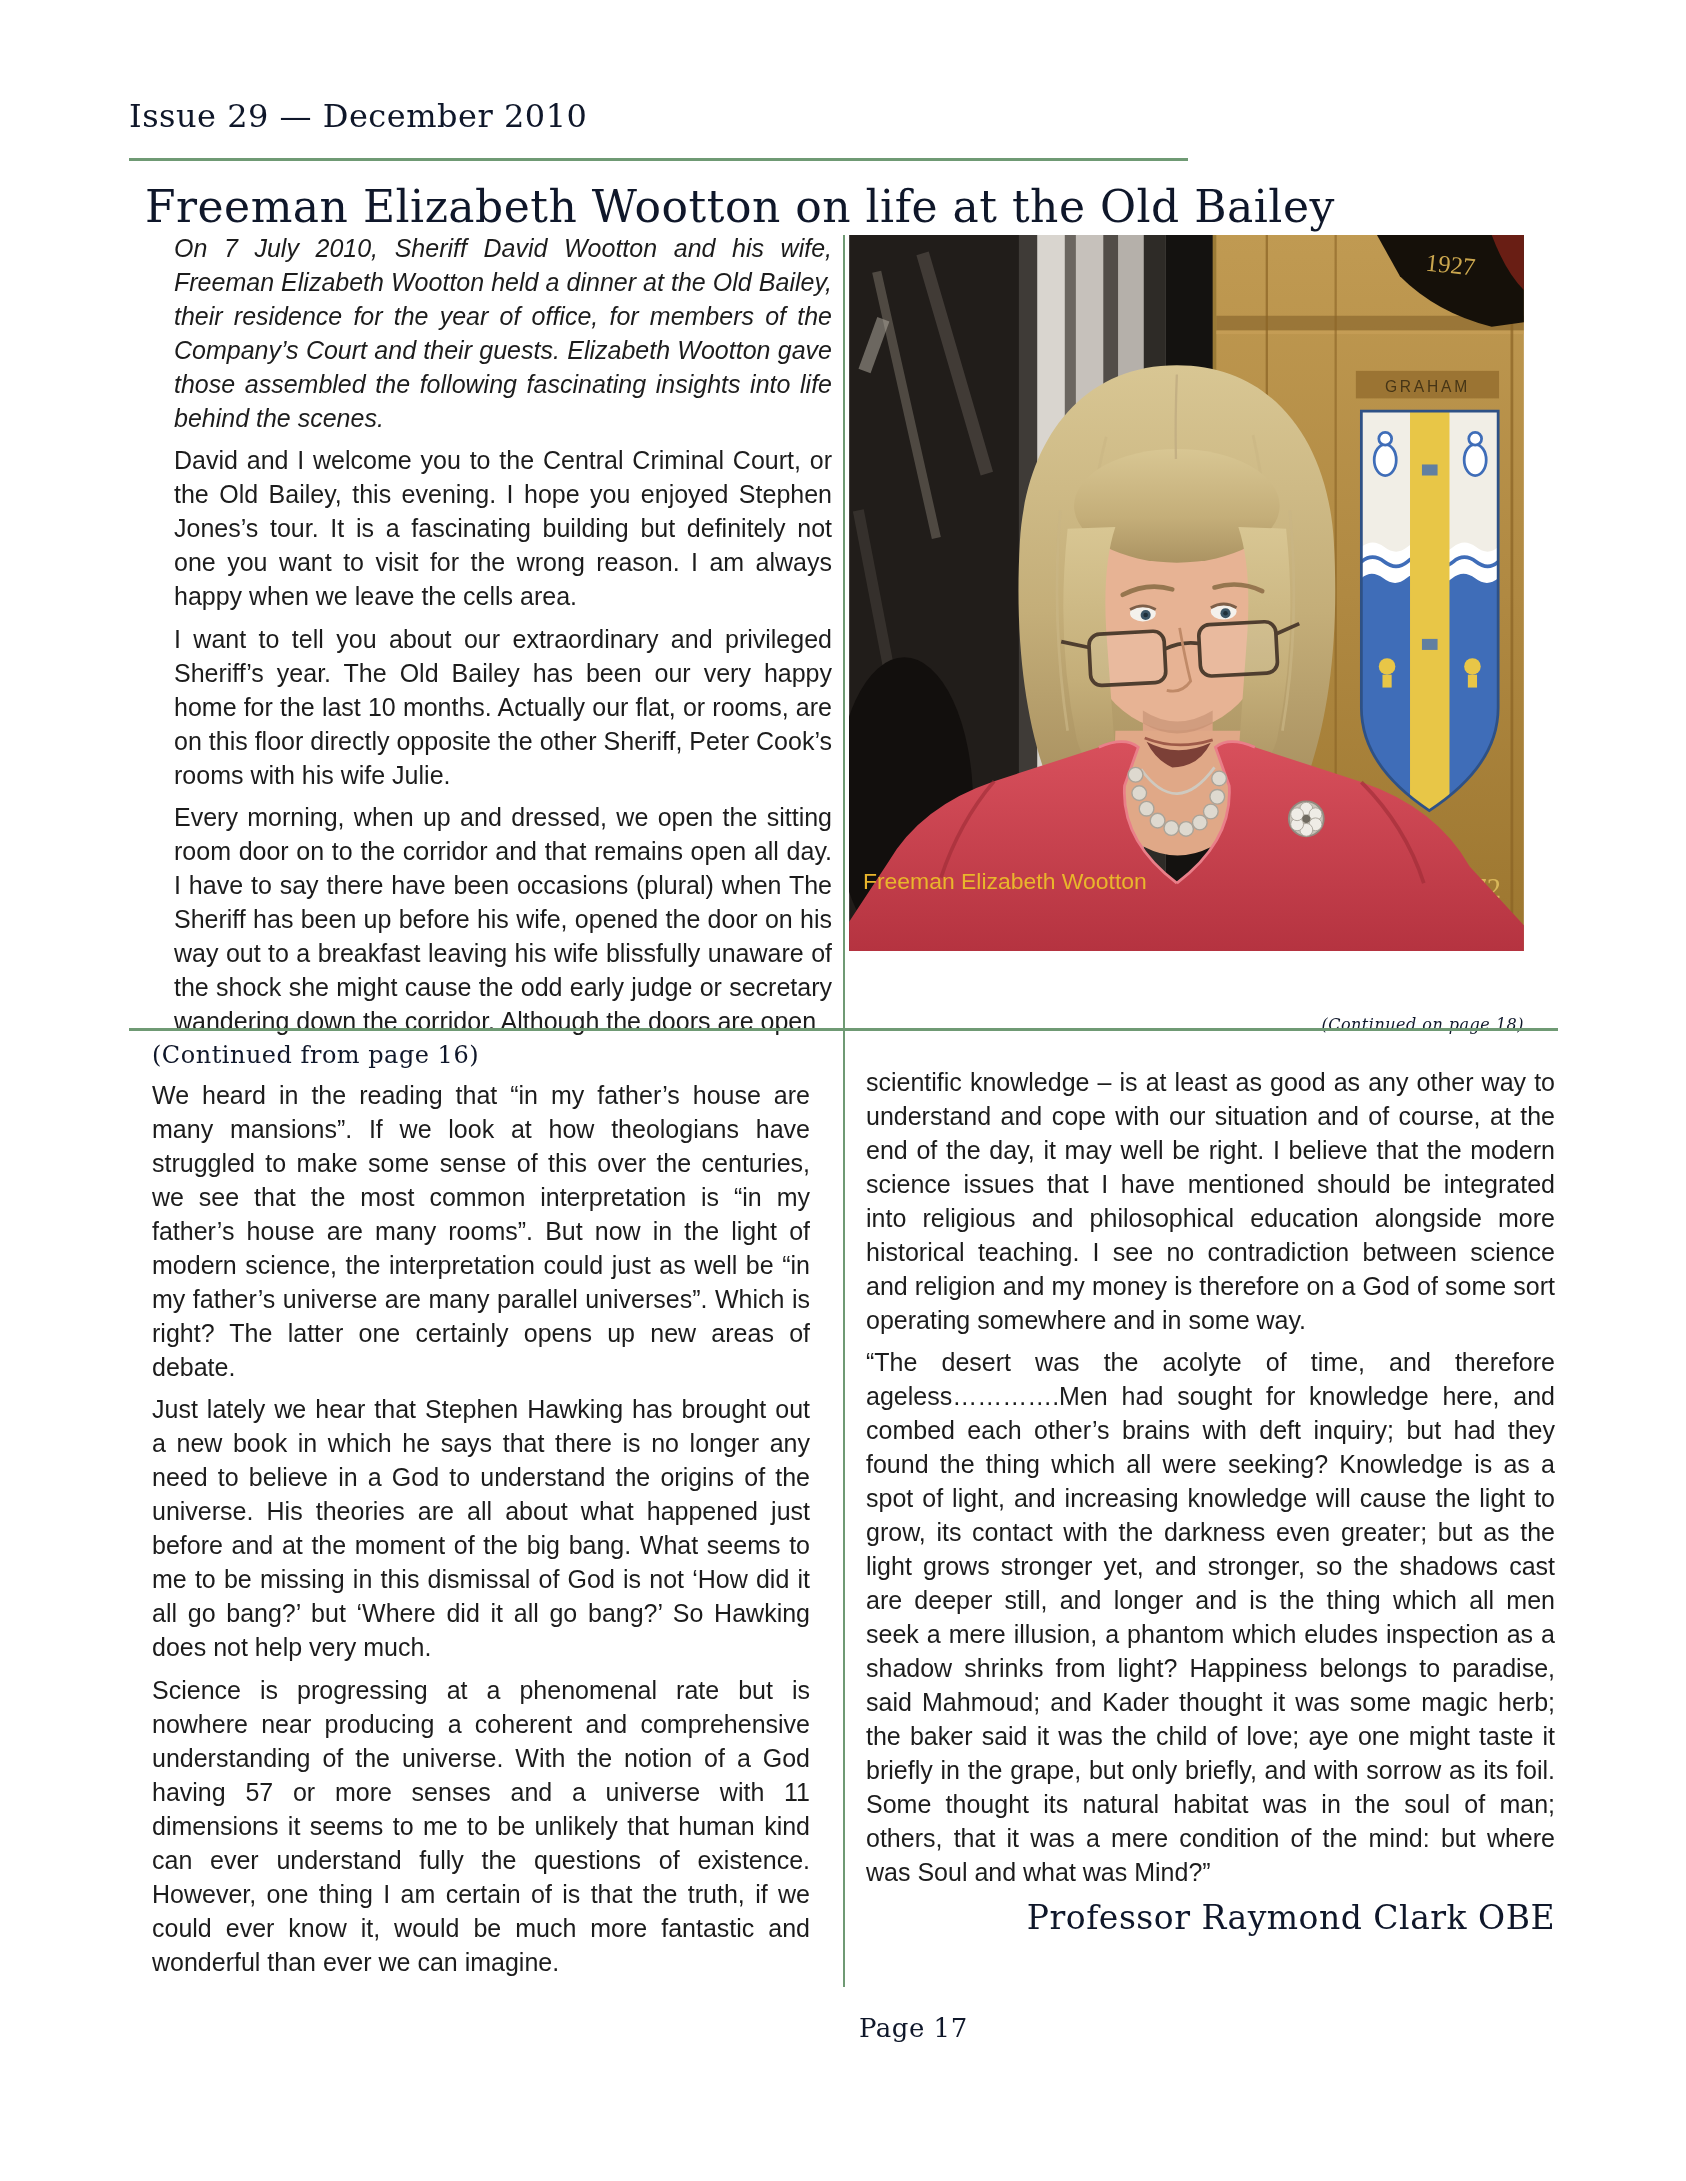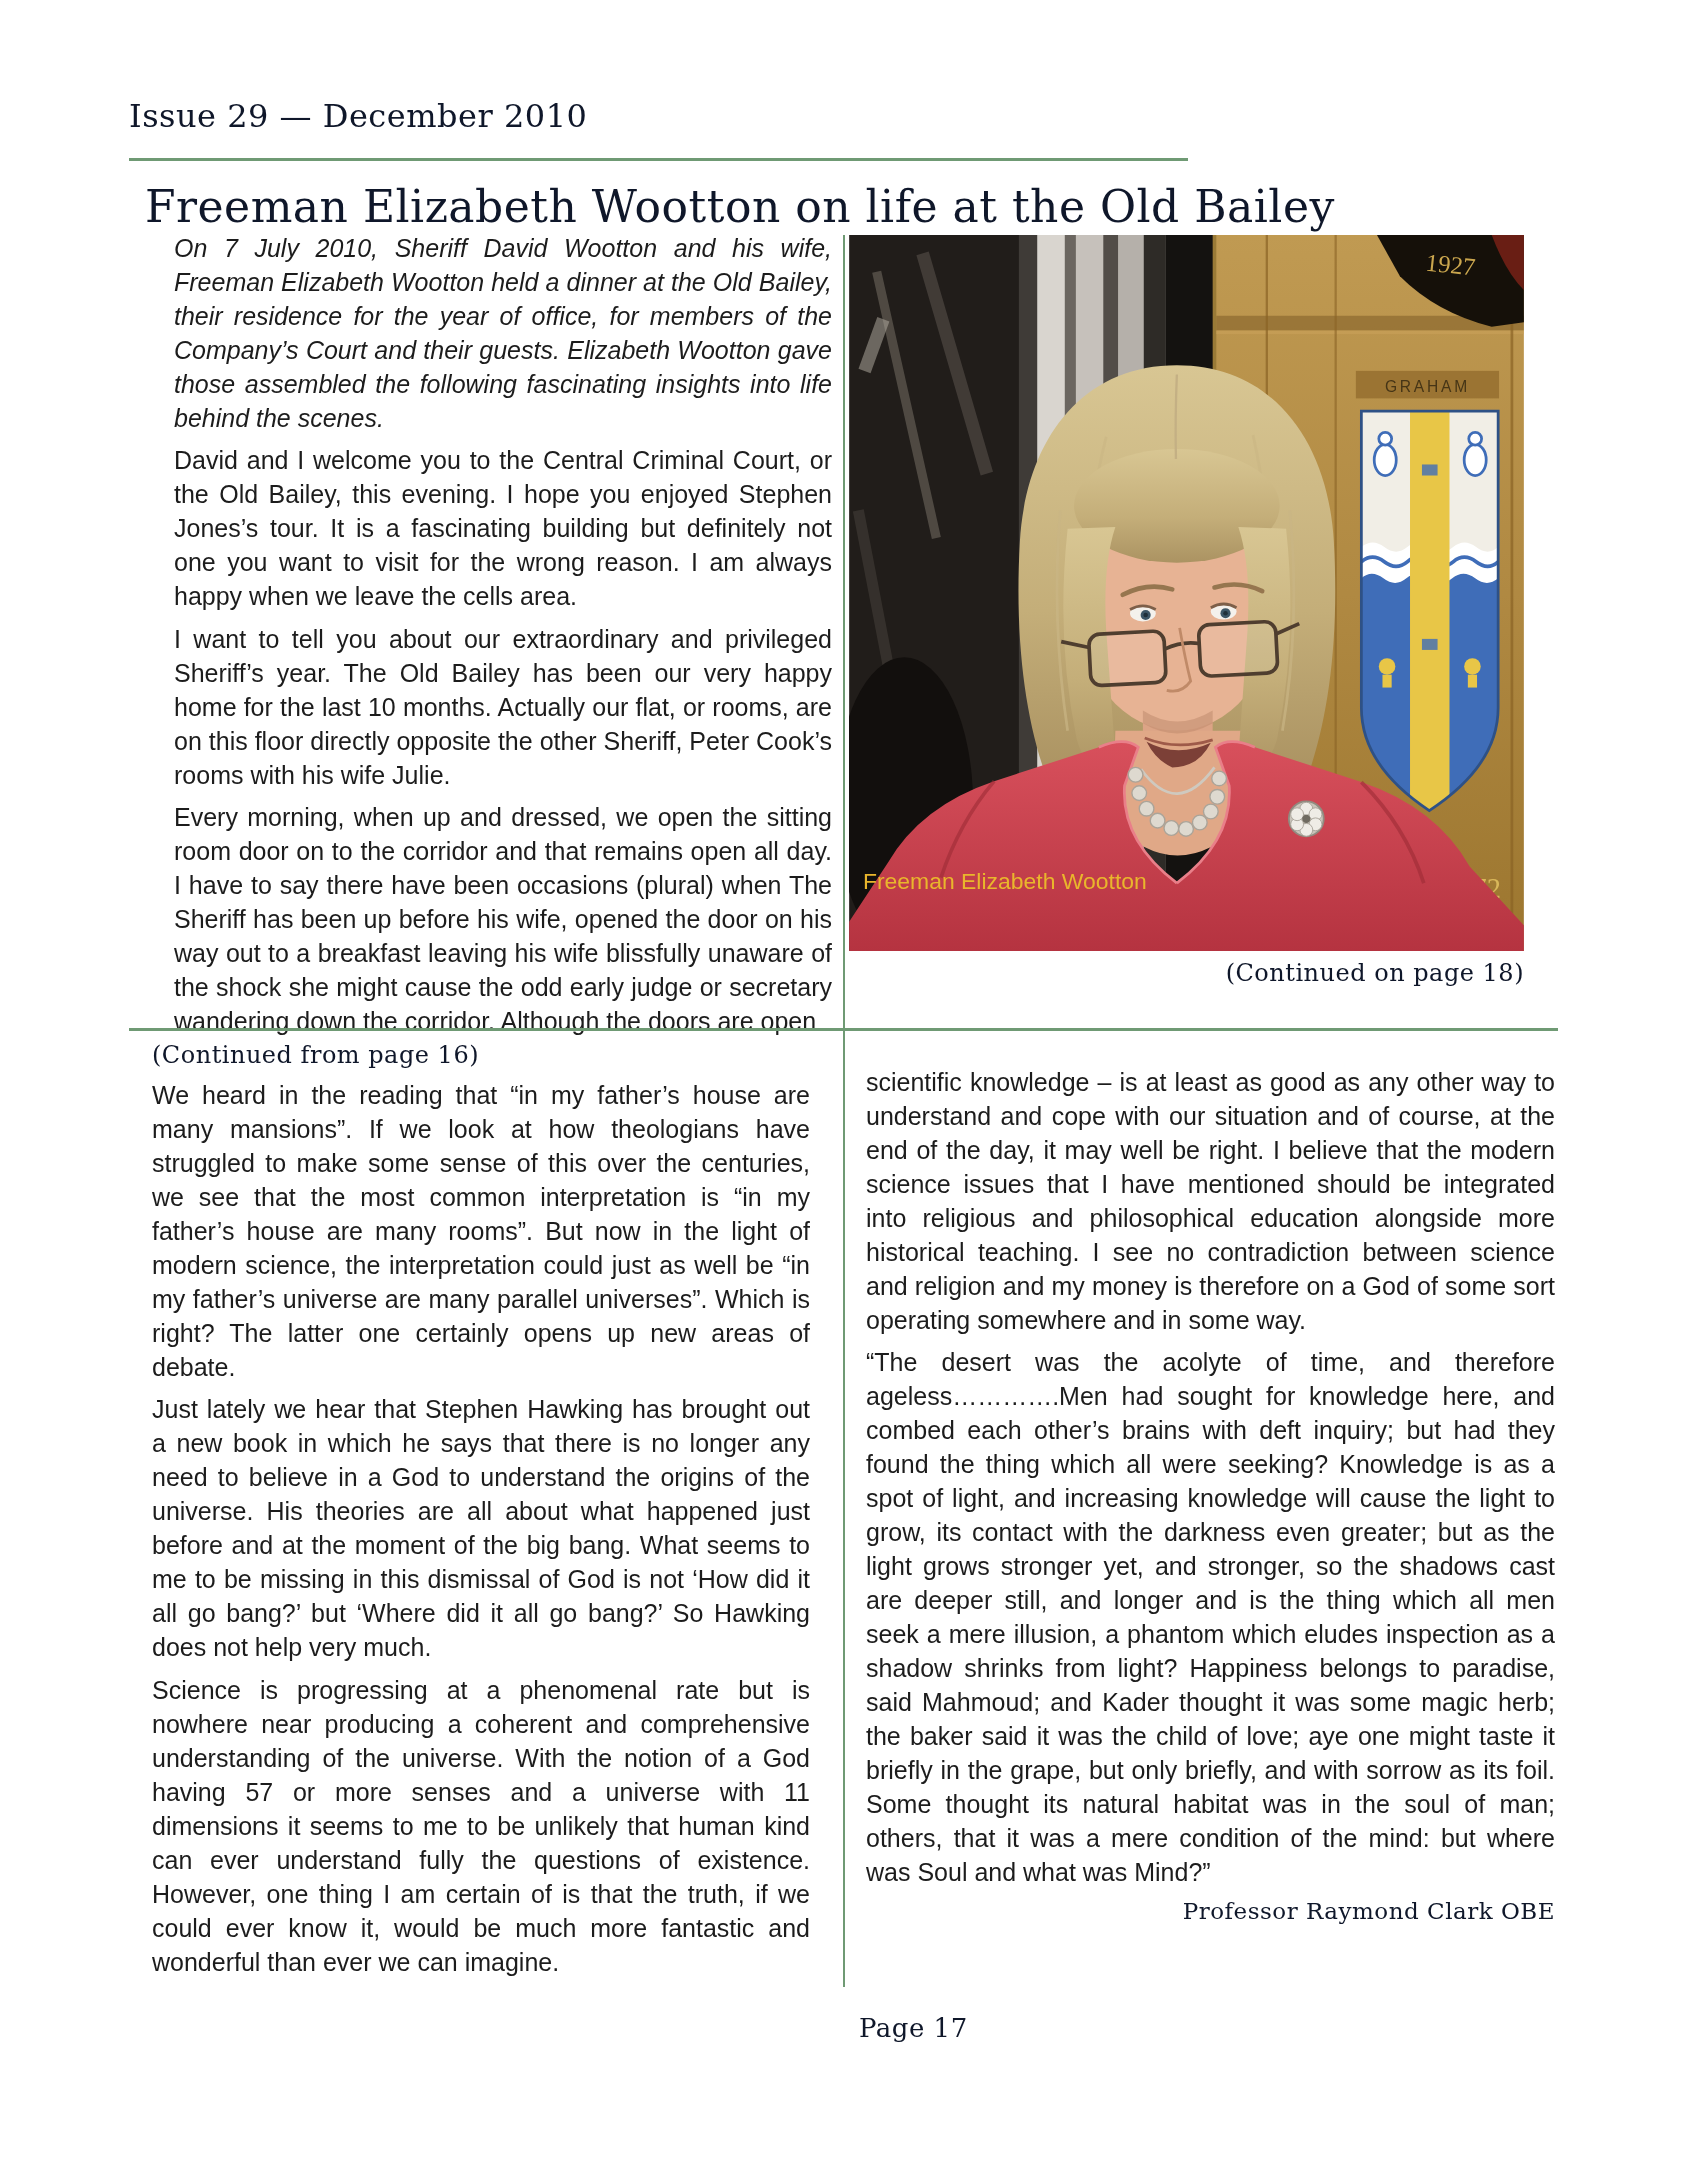--- a/index.html
+++ b/index.html
@@ -7,27 +7,27 @@
   .abs{position:absolute;}
   .deco{font-family:"DejaVu Serif",serif;color:#0f172a;letter-spacing:0.5px;}
   .rule{background:#6f9a74;}
   .issue-line{left:129px;top:97px;font-size:32px;}
   .header-rule{left:129px;top:158px;width:1059px;height:2.8px;}
   .page-title{left:129px;top:165px;font-size:44px;font-weight:normal;margin:16px;}
   .col p{font-size:25px;line-height:34px;text-align:justify;margin:0 0 8.3px 0;}
   .top-left{left:174px;top:231px;width:658px;}
   .intro{font-style:italic;}
   .photo-fig{left:849px;top:235px;width:675px;height:716px;margin:0;overflow:hidden;}
-  .continued-on{left:849px;top:959px;width:675px;text-align:right;font-size:24px;}
+  .continued-on{left:849px;top:1015px;width:675px;text-align:right;font-size:16px;font-style:italic;}
   .v-divider{left:843px;top:235px;width:1.8px;height:1752px;}
   .mid-rule{left:129px;top:1028px;width:1429px;height:2.8px;}
   .bottom-left{left:152px;top:1041px;width:658px;}
   .bottom-right{left:866px;top:1065px;width:689px;}
   .note-left{font-size:24px;margin-bottom:9.2px;}
-  .signature{text-align:right;font-size:23px;margin-top:7.3px;}
+  .signature{text-align:right;font-size:33px;margin-top:7.3px;}
   .page-number{left:859px;top:2013px;font-size:26px;}
 </style>
 </head>
 <body>
 
 <div class="abs issue-line deco">Issue 29 — December 2010</div>
 <div class="abs header-rule rule"></div>
 <h1 class="abs page-title deco">Freeman Elizabeth Wootton on life at the Old Bailey</h1>
 
 <div class="abs col top-left">

